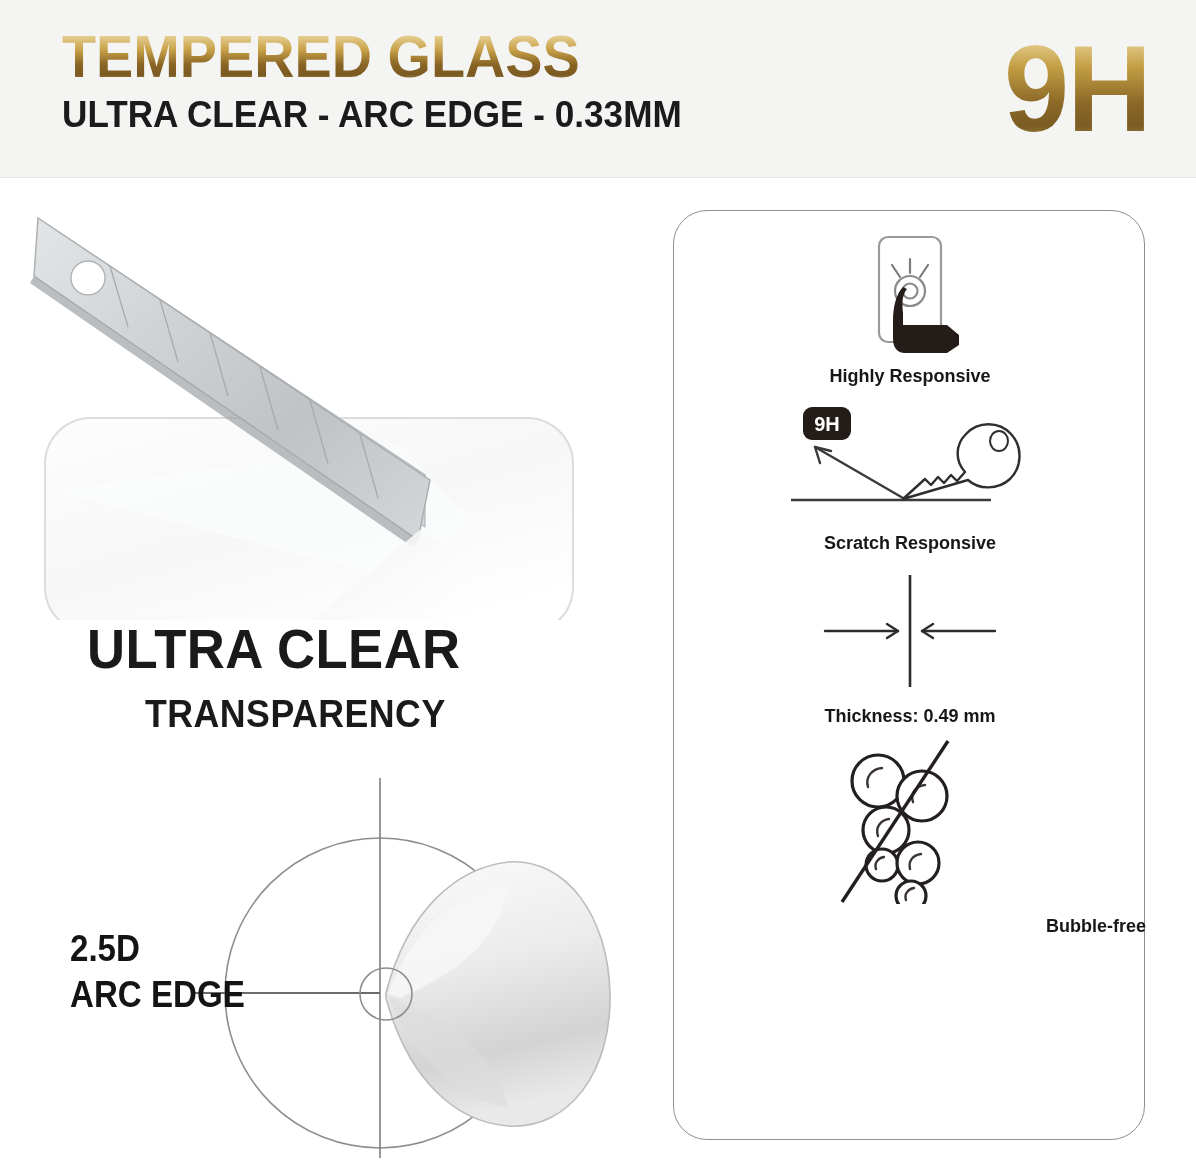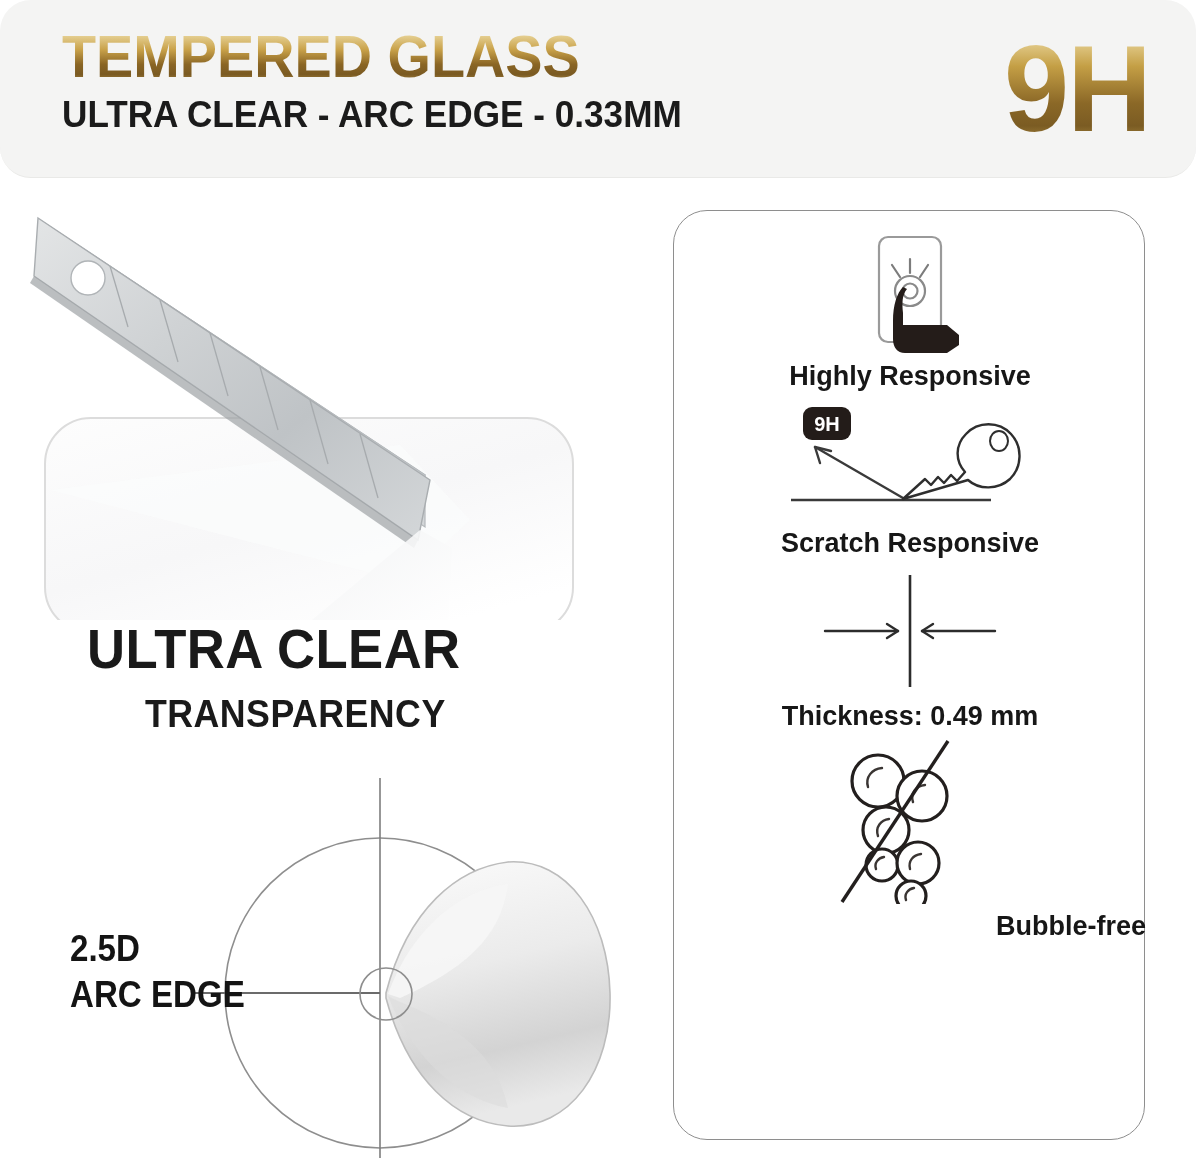--- a/index.html
+++ b/index.html
@@ -11,21 +11,20 @@
     position:relative;
   }
   .page{position:relative;width:1196px;height:1161px;background:#fff;}
 
   
   .header{
     position:absolute;left:0;top:0;width:1196px;height:178px;
     background:#f4f4f3;
     border-bottom:1px solid #e9e9e7;
     box-sizing:border-box;
-    border-radius:31px;
   }
   .hdr-text{position:absolute;left:62px;top:26px;}
   .title-main{
     font-family:"Liberation Sans", sans-serif;
     font-weight:bold;
     font-size:60px;
     letter-spacing:0px;
     line-height:62px;
     margin:0;
     transform:scaleX(0.93);
@@ -104,21 +103,21 @@
     box-sizing:border-box;
     background:#fff;
   }
   .feature{
     position:absolute;left:0;width:472px;text-align:center;
   }
   .feature .icon{display:block;margin:0 auto;}
   .feature .cap{
     font-family:"Liberation Sans", sans-serif;
     font-weight:bold;color:#171717;
-    font-size:27px;line-height:32px;
+    font-size:18px;line-height:32px;
     margin-top:6px;
     white-space:nowrap;
   }
   .f1{top:18px;}
   .f2{top:190px;}
   .f3{top:358px;}
   .f4{top:528px;text-align:right;}
   .f5{top:738px;}
 </style>
 </head>

